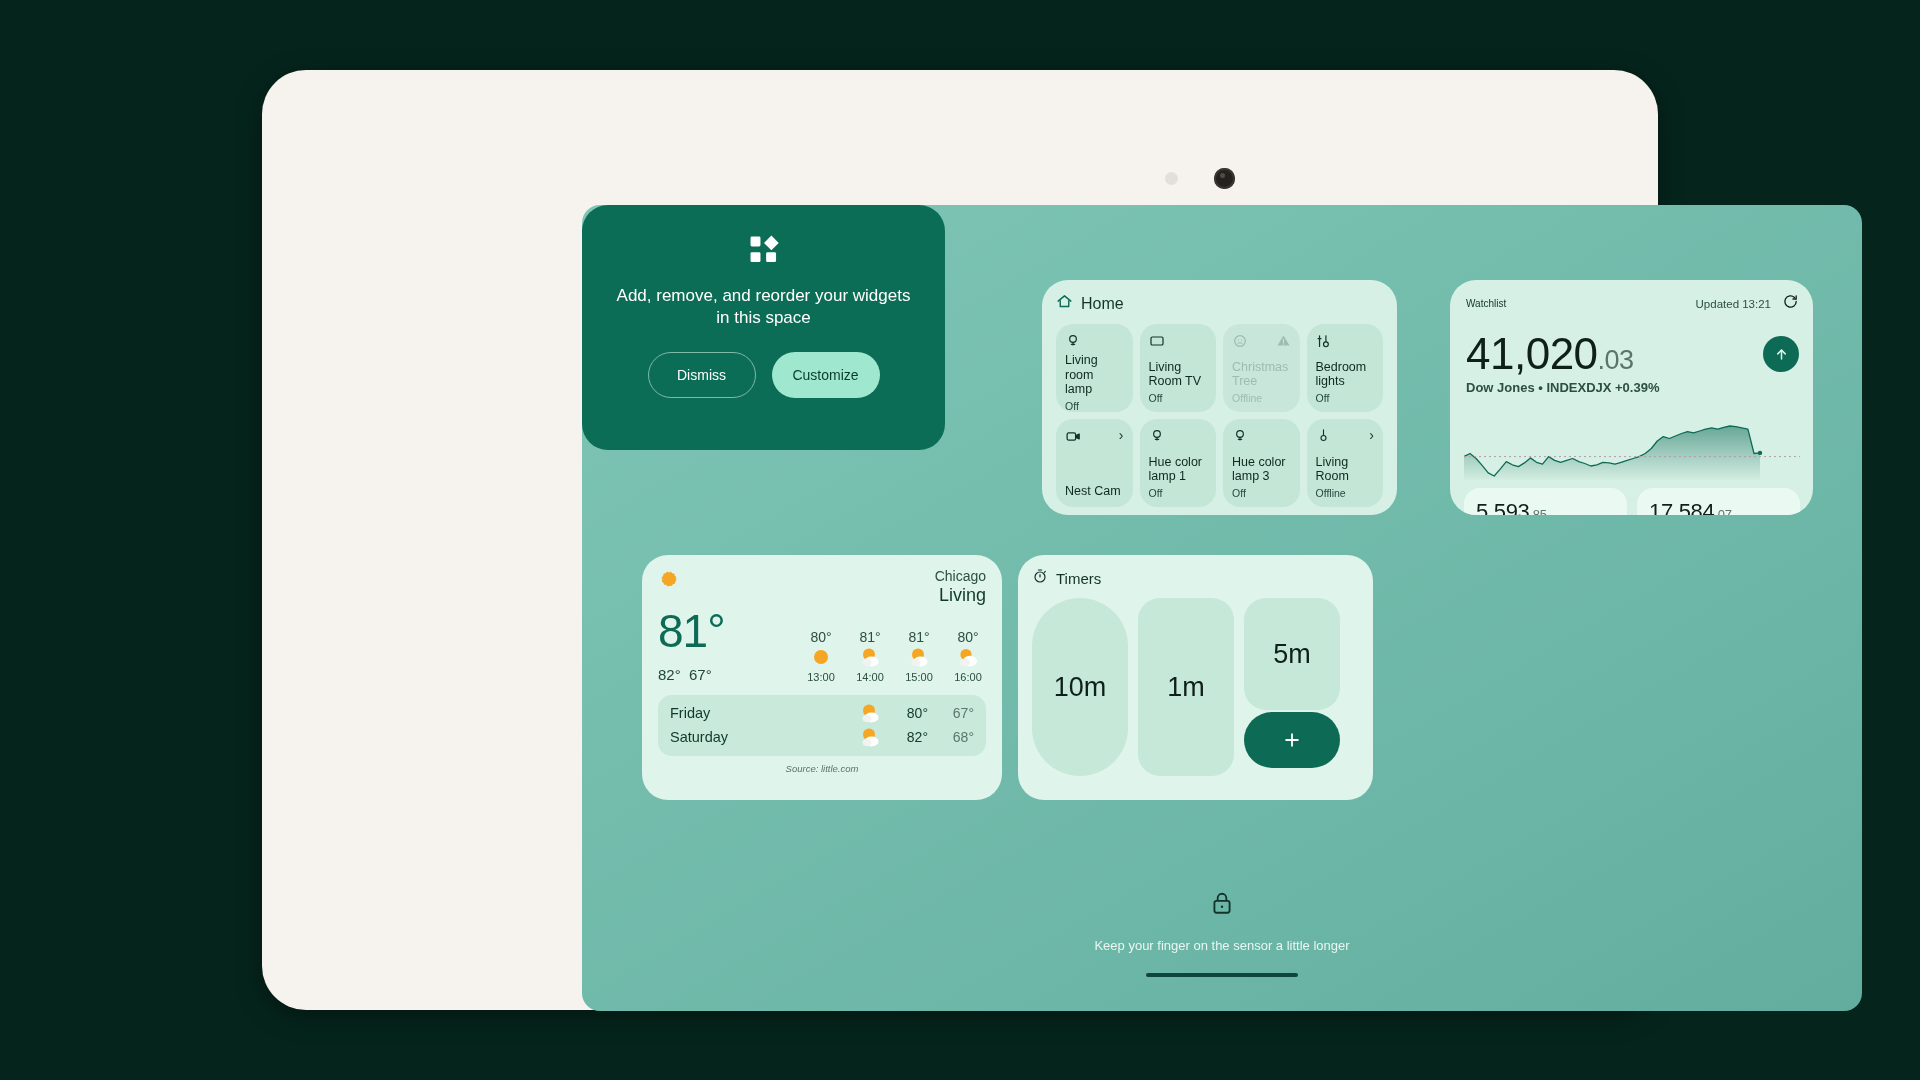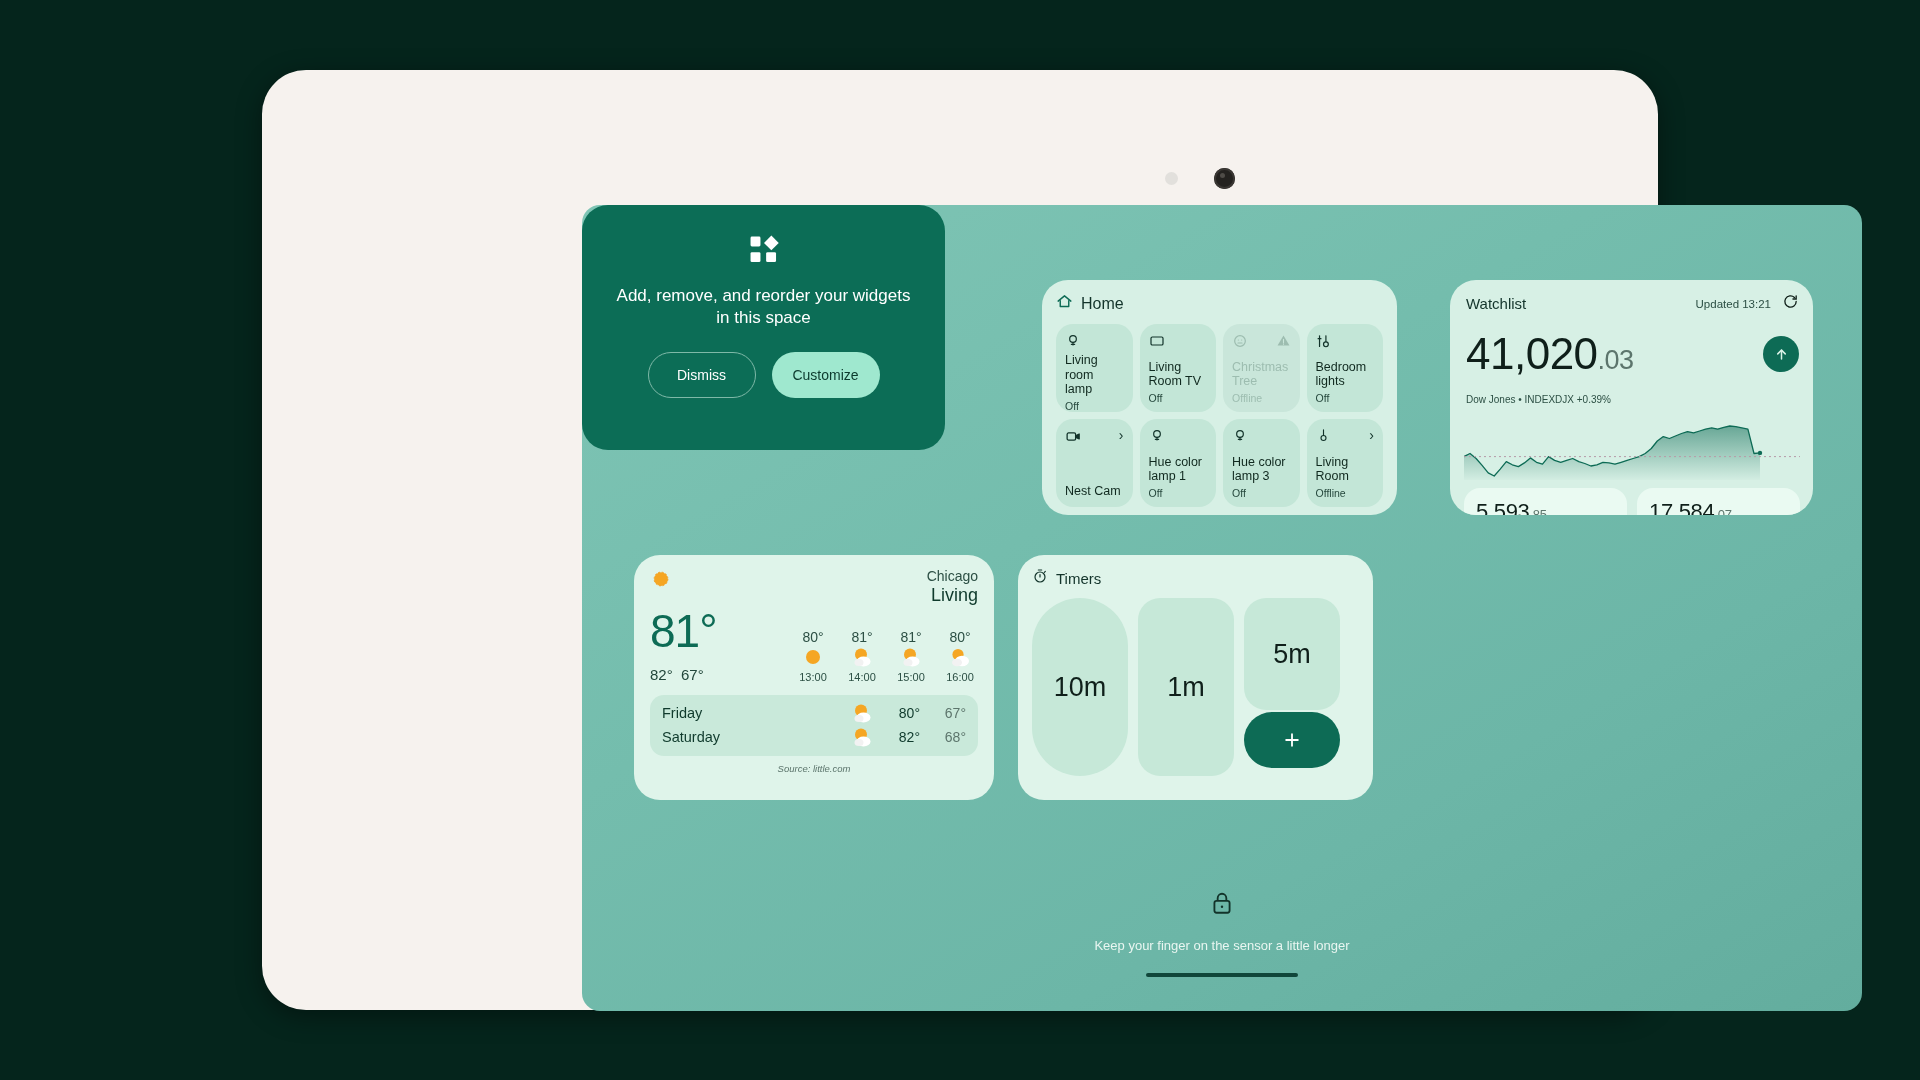--- a/index.html
+++ b/index.html
@@ -95,43 +95,43 @@
   .home-tile.offline .tile-state { color: #9dbdb0; }
   .tile-name.bottom-only { margin-top: auto; margin-bottom: 0; }
   .chev { font-size: 14px; color: #13342b; line-height: 1; }
 
   
   .watch-widget {
     left: 868px; top: 75px; width: 363px; height: 235px;
     background: #d7f0e5; overflow: hidden; padding: 13px 14px 0 16px;
   }
   .watch-head { display: flex; align-items: center; justify-content: space-between; }
-  .watch-title { font-size: 15px; color: #13342b; }
+  .watch-title { font-size: 10px; color: #13342b; }
   .watch-right { display: flex; align-items: center; gap: 11px; }
   .watch-updated { font-size: 11.5px; color: #2c4f44; }
   .watch-price-row { display: flex; align-items: center; justify-content: space-between; margin-top: 18px; }
   .watch-price { font-size: 44px; color: #0f1f1a; letter-spacing: -0.5px; line-height: 1; }
   .watch-price .cents { font-size: 27px; color: #5c756c; }
   .watch-up-btn {
     width: 36px; height: 36px; border-radius: 50%;
     background: #0d6b55; display: flex; align-items: center; justify-content: center;
   }
-  .watch-sub { font-size: 10px; color: #2c4f44; margin-top: 18px; }
+  .watch-sub { font-size: 13px; color: #2c4f44; margin-top: 4px; font-weight: bold; }
   .watch-chart { position: absolute; left: 14px; top: 142px; width: 336px; height: 58px; }
   .watch-cards { position: absolute; left: 14px; top: 208px; display: flex; gap: 10px; }
   .watch-card {
     width: 163px; height: 46px; background: #eafaf2;
     border-radius: 16px 16px 0 0; padding: 11px 0 0 12px;
   }
   .watch-card-val { font-size: 22px; color: #0f1f1a; letter-spacing: -0.3px; }
   .watch-card-val .cents { font-size: 13px; color: #5c756c; }
 
   
   .weather-widget {
-    left: 52px; top: 350px; width: 360px; height: 245px;
+    left: 60px; top: 350px; width: 360px; height: 245px;
     background: #dff4ea; padding: 13px 16px 10px 16px;
     display: flex; flex-direction: column;
   }
   .wx-top { display: flex; justify-content: space-between; align-items: flex-start; }
   .wx-city { font-size: 14px; color: #2c4f44; text-align: right; }
   .wx-cond { font-size: 18px; color: #0f3a2c; text-align: right; margin-top: 1px; }
   .wx-mid { display: flex; justify-content: space-between; align-items: flex-end; margin-top: 2px; gap: 11px; }
   .wx-temp { font-size: 46px; color: #0d6b55; line-height: 1; letter-spacing: -1px; }
   .wx-hilo { font-size: 15px; color: #21463a; margin-top: 12px; }
   .wx-hours { display: flex; gap: 13px; }

